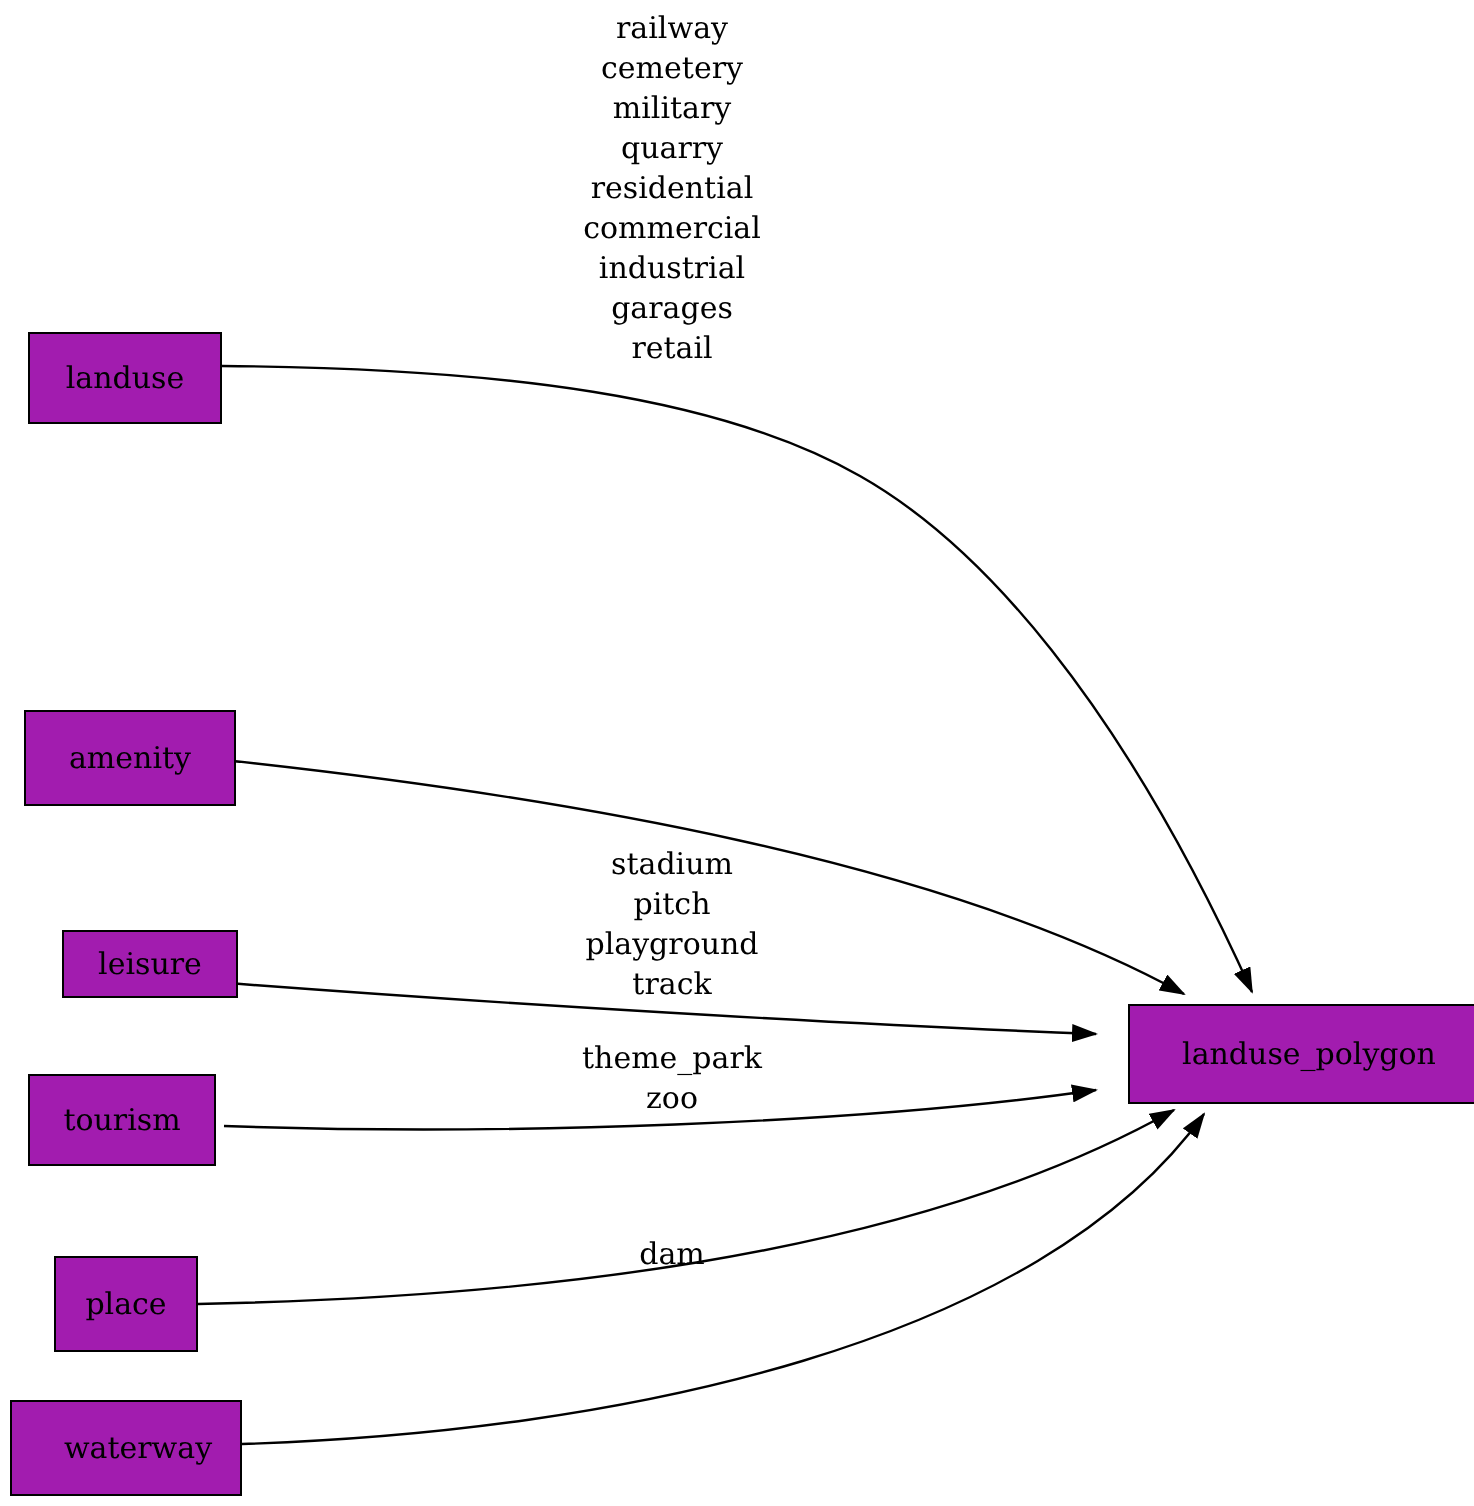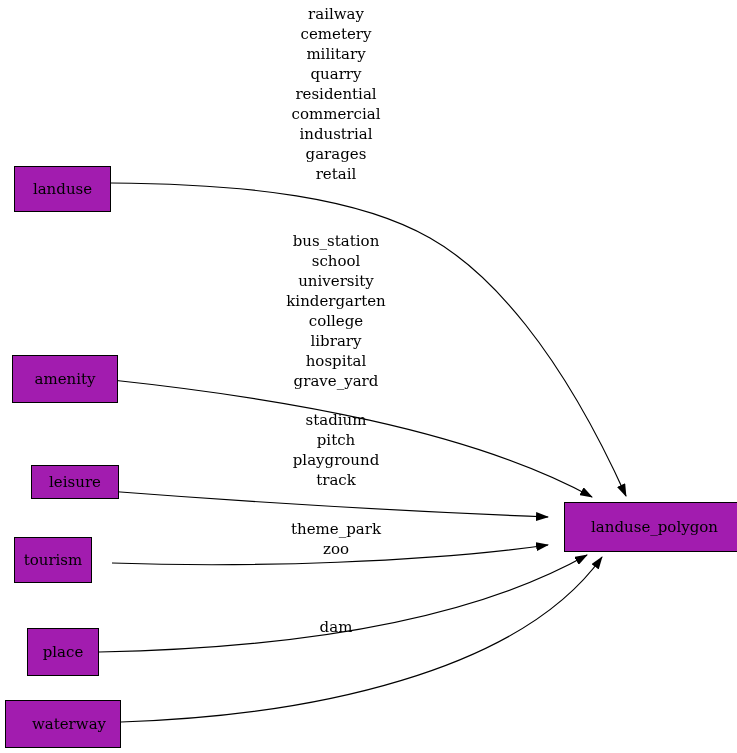--- a/index.html
+++ b/index.html
@@ -35,37 +35,37 @@
     background: #a21caf;
     display: flex;
     align-items: center;
     justify-content: center;
     font-size: 15px;
     white-space: nowrap;
   }
   #node-landuse         { left: 14px;  top: 166px; width: 97px;  height: 46px; }
   #node-amenity         { left: 12px;  top: 355px; width: 106px; height: 48px; }
   #node-leisure         { left: 31px;  top: 465px; width: 88px;  height: 34px; text-align: right; }
-  #node-tourism         { left: 14px;  top: 537px; width: 78px;  height: 46px; }
+  #node-tourism         { left: 14px;  top: 537px; width: 94px;  height: 46px; }
   #node-place           { left: 27px;  top: 628px; width: 72px;  height: 48px; }
   #node-waterway        { left: 5px;   top: 700px; width: 116px; height: 48px; padding-left: 12px; }
   #node-landuse-polygon { left: 552px; top: 502px; width: 181px; height: 50px; margin-left: 12px; }
 
   .edge-label {
     position: absolute;
     left: 336px;
     transform: translateX(-50%);
     text-align: center;
     white-space: pre-line;
     font-size: 15px;
     line-height: 20px;
   }
   #label-landuse  { top: 4px; }
   #label-amenity  { top: 231px; }
-  #label-leisure  { top: 410px; }
+  #label-leisure  { top: 422px; }
   #label-tourism  { top: 519px; }
   #label-place    { top: 568px; }
   #label-waterway { top: 617px; }
 </style>
 </head>
 <body>
 
 <div class="canvas">
 
   <svg class="edges-layer" width="737" height="753" viewBox="0 0 737 753" xmlns="http://www.w3.org/2000/svg">
@@ -92,28 +92,20 @@
 
   <div class="edge-label" id="label-landuse">railway
 cemetery
 military
 quarry
 residential
 commercial
 industrial
 garages
 retail</div>
-  <div class="edge-label" id="label-amenity">bus_station
-school
-university
-kindergarten
-college
-library
-hospital
-grave_yard</div>
   <div class="edge-label" id="label-leisure">stadium
 pitch
 playground
 track</div>
   <div class="edge-label" id="label-tourism">theme_park
 zoo</div>
   <div class="edge-label" id="label-waterway">dam</div>
 
 </div>
 

